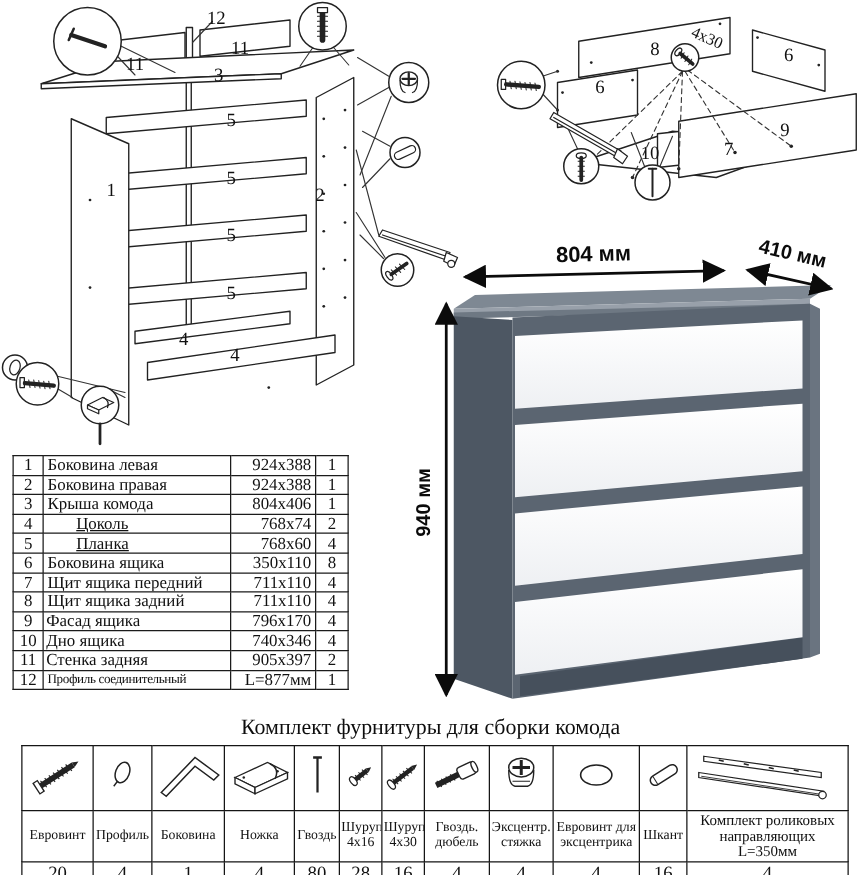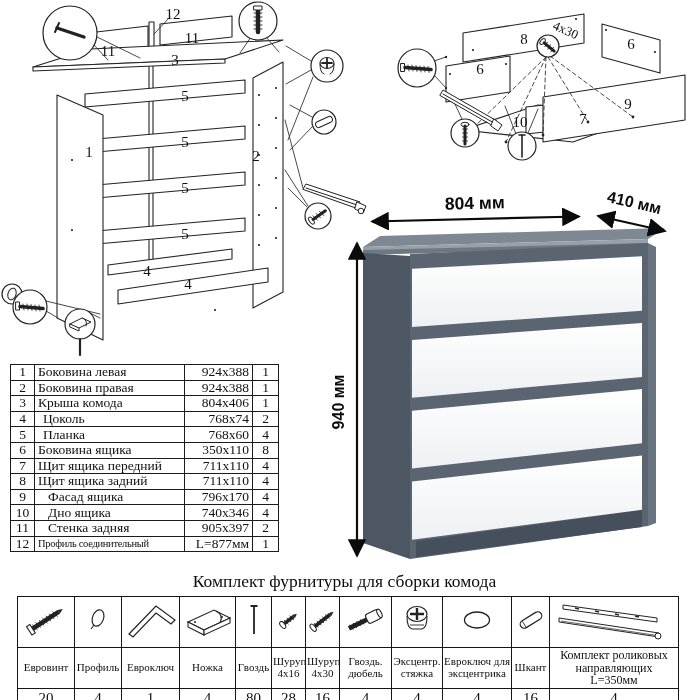--- a/index.html
+++ b/index.html
@@ -9,22 +9,22 @@
   svg text{font-family:"Liberation Serif",serif;fill:#111;}
   .dimtext{font-family:"Liberation Sans",sans-serif;font-weight:bold;fill:#0b0b0b;}
   
   table.parts{position:absolute;left:10px;top:364px;width:268px;border-collapse:collapse;
               table-layout:fixed;font-size:13.5px;}
   table.parts td{border:1.5px solid #1b1b1b;height:14.6px;padding:0 3px;line-height:1.05;
                  white-space:nowrap;overflow:hidden;}
   table.parts td.c-num{text-align:center;padding:0;}
   table.parts td.c-size{text-align:right;}
   table.parts td.c-qty{text-align:center;padding:0;}
-  table.parts tr.ind-a td.c-name{padding-left:8px;}
-  table.parts tr.ind-b td.c-name{padding-left:13px;}
+  table.parts tr.ind-a td.c-name{padding-left:26px;text-decoration:underline;}
+  table.parts tr.ind-b td.c-name{padding-left:2px;}
   table.parts tr.small-name td.c-name{font-size:10.5px;letter-spacing:-0.3px;}
   
   .hw-title{position:absolute;left:0;top:571px;width:689px;text-align:center;
             font-size:17.5px;color:#0d0d0d;}
   table.hw{position:absolute;left:17px;top:596px;width:661px;border-collapse:collapse;
            table-layout:fixed;text-align:center;border-radius:14px;}
   table.hw td{border:1.8px solid #151515;padding:0;overflow:hidden;}
   table.hw tr.icon-row td{height:50px;vertical-align:middle;}
   table.hw tr.name-row td{height:27px;font-size:11px;line-height:1.05;vertical-align:middle;padding:1px 1px;}
   table.hw tr.name-row td.small{font-size:12px;}
@@ -462,28 +462,28 @@
         <polygon points="8,8 102,21 102,25 8,12" stroke-width="1"></polygon>
         <path d="M20,11 l4,1 M40,14 l4,1 M60,17 l4,1 M80,19 l4,1" stroke-width="1.4" fill="none"></path>
         <polygon points="4,21 104,36 104,40 4,25" stroke-width="1"></polygon>
         <line x1="6" y1="24" x2="102" y2="38.5" stroke-width="0.7" fill="none"></line>
         <circle cx="103" cy="39" r="3" stroke-width="1"></circle>
             </svg></td>
     </tr>
     <tr class="name-row">
       <td>Евровинт</td>
       <td>Профиль</td>
-      <td>Евроключ</td>
+      <td>Боковина</td>
       <td>Ножка</td>
       <td>Гвоздь</td>
       <td>Шуруп 4x16</td>
       <td>Шуруп 4x30</td>
       <td>Гвоздь. дюбель</td>
       <td>Эксцентр. стяжка</td>
-      <td>Евроключ для эксцентрика</td>
+      <td>Евровинт для эксцентрика</td>
       <td>Шкант</td>
       <td class="small">Комплект роликовых направляющих L=350мм</td>
     </tr>
     <tr class="qty-row">
       <td>20</td>
       <td>4</td>
       <td>1</td>
       <td>4</td>
       <td>80</td>
       <td>28</td>

